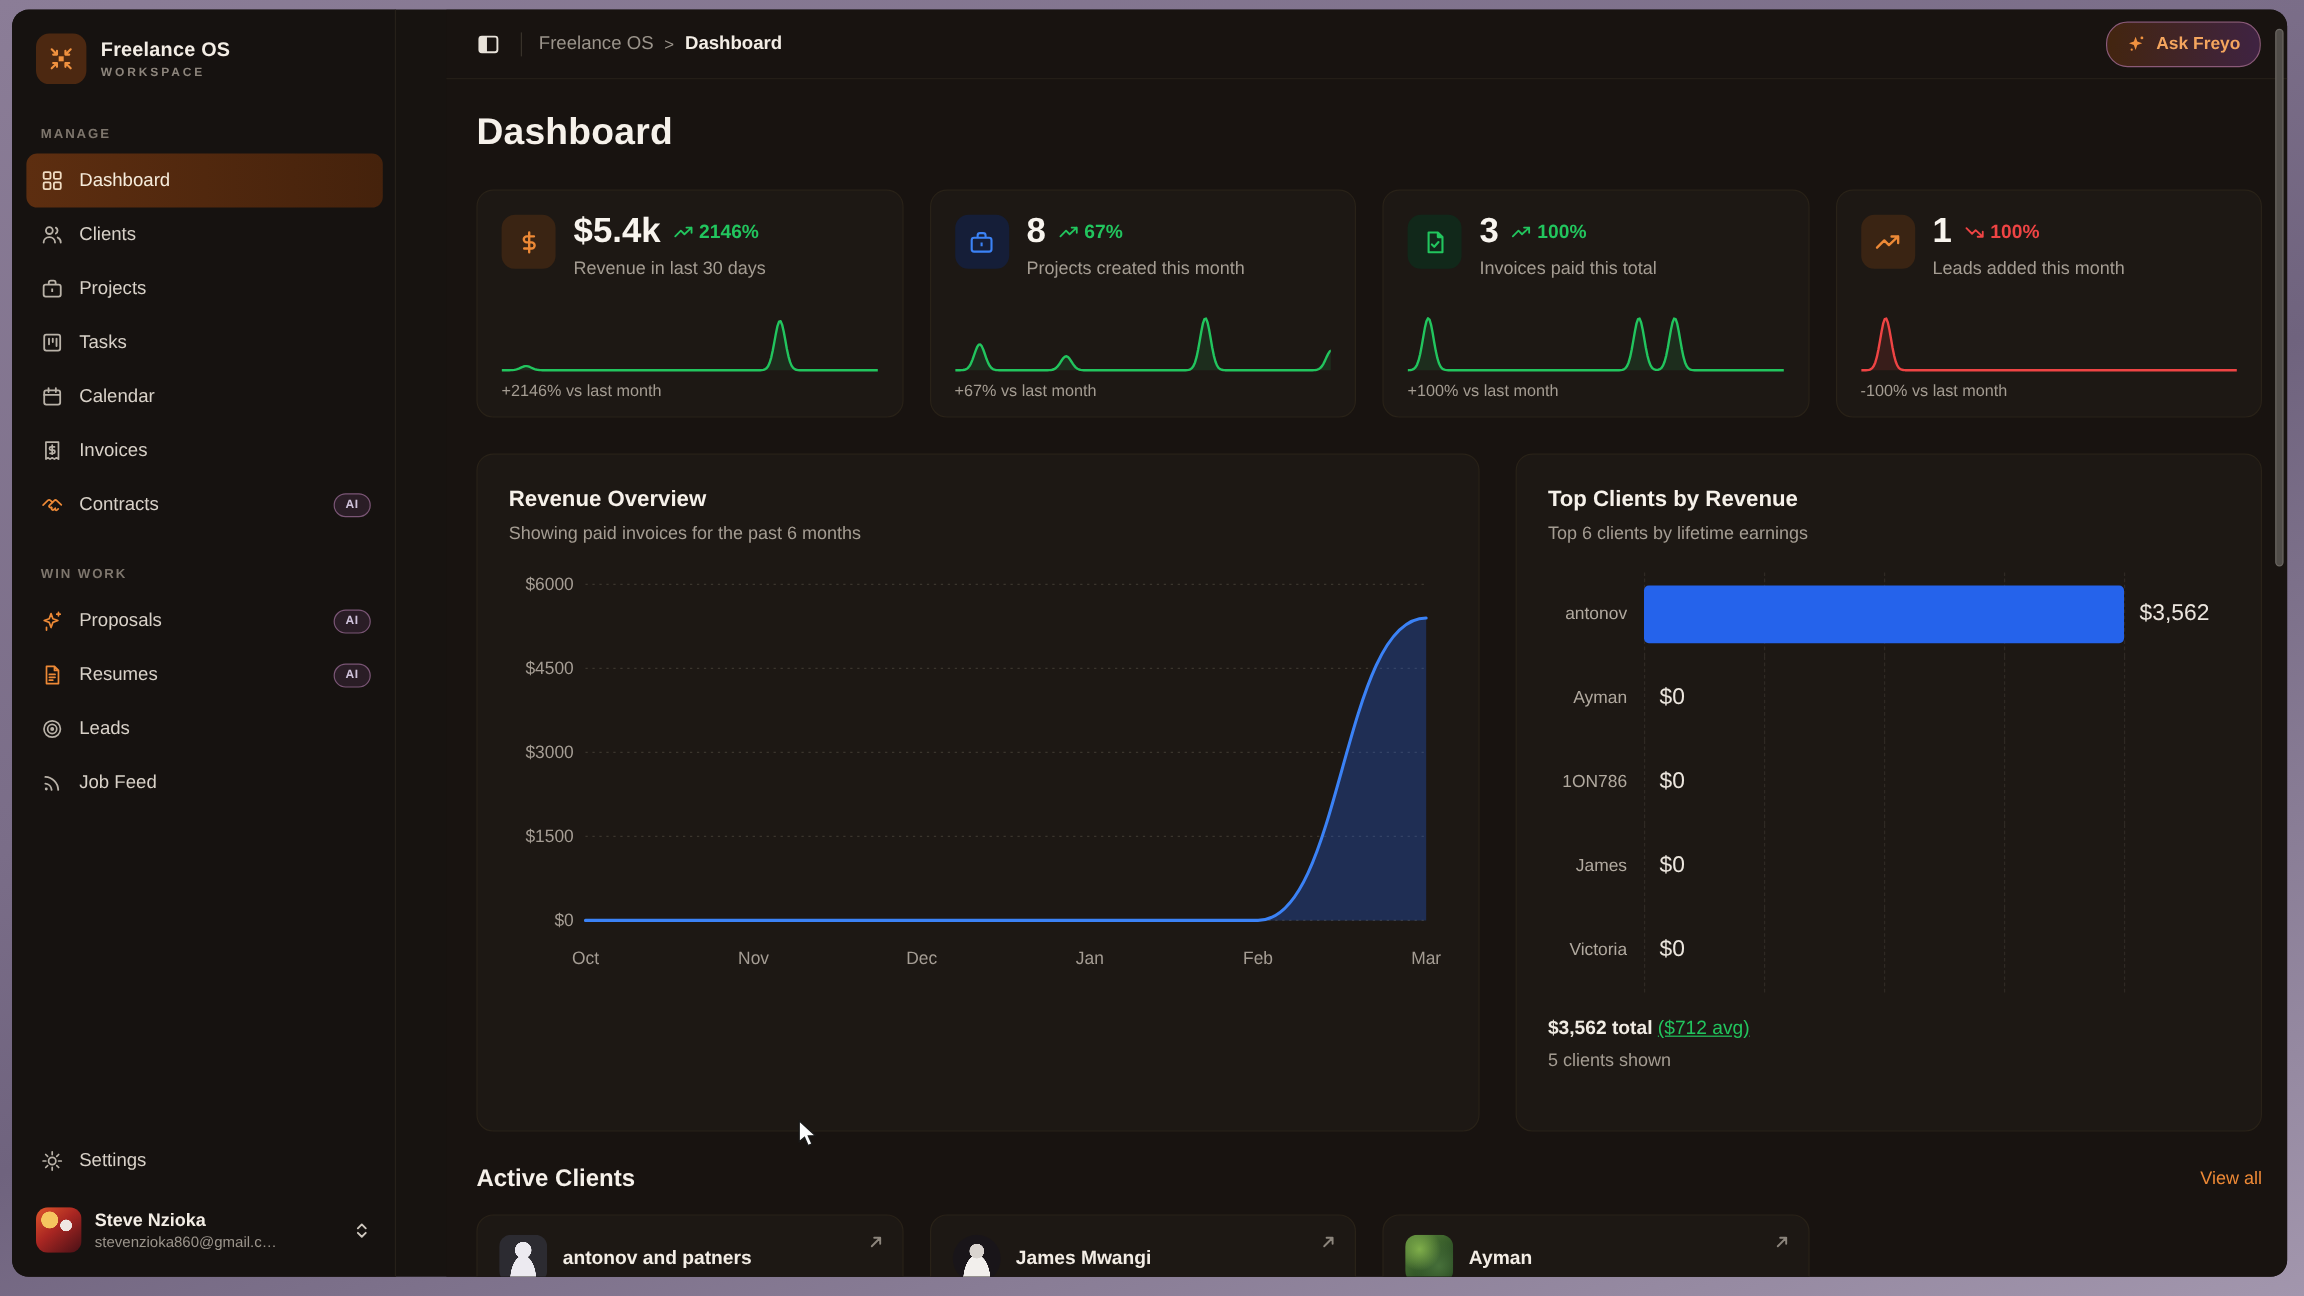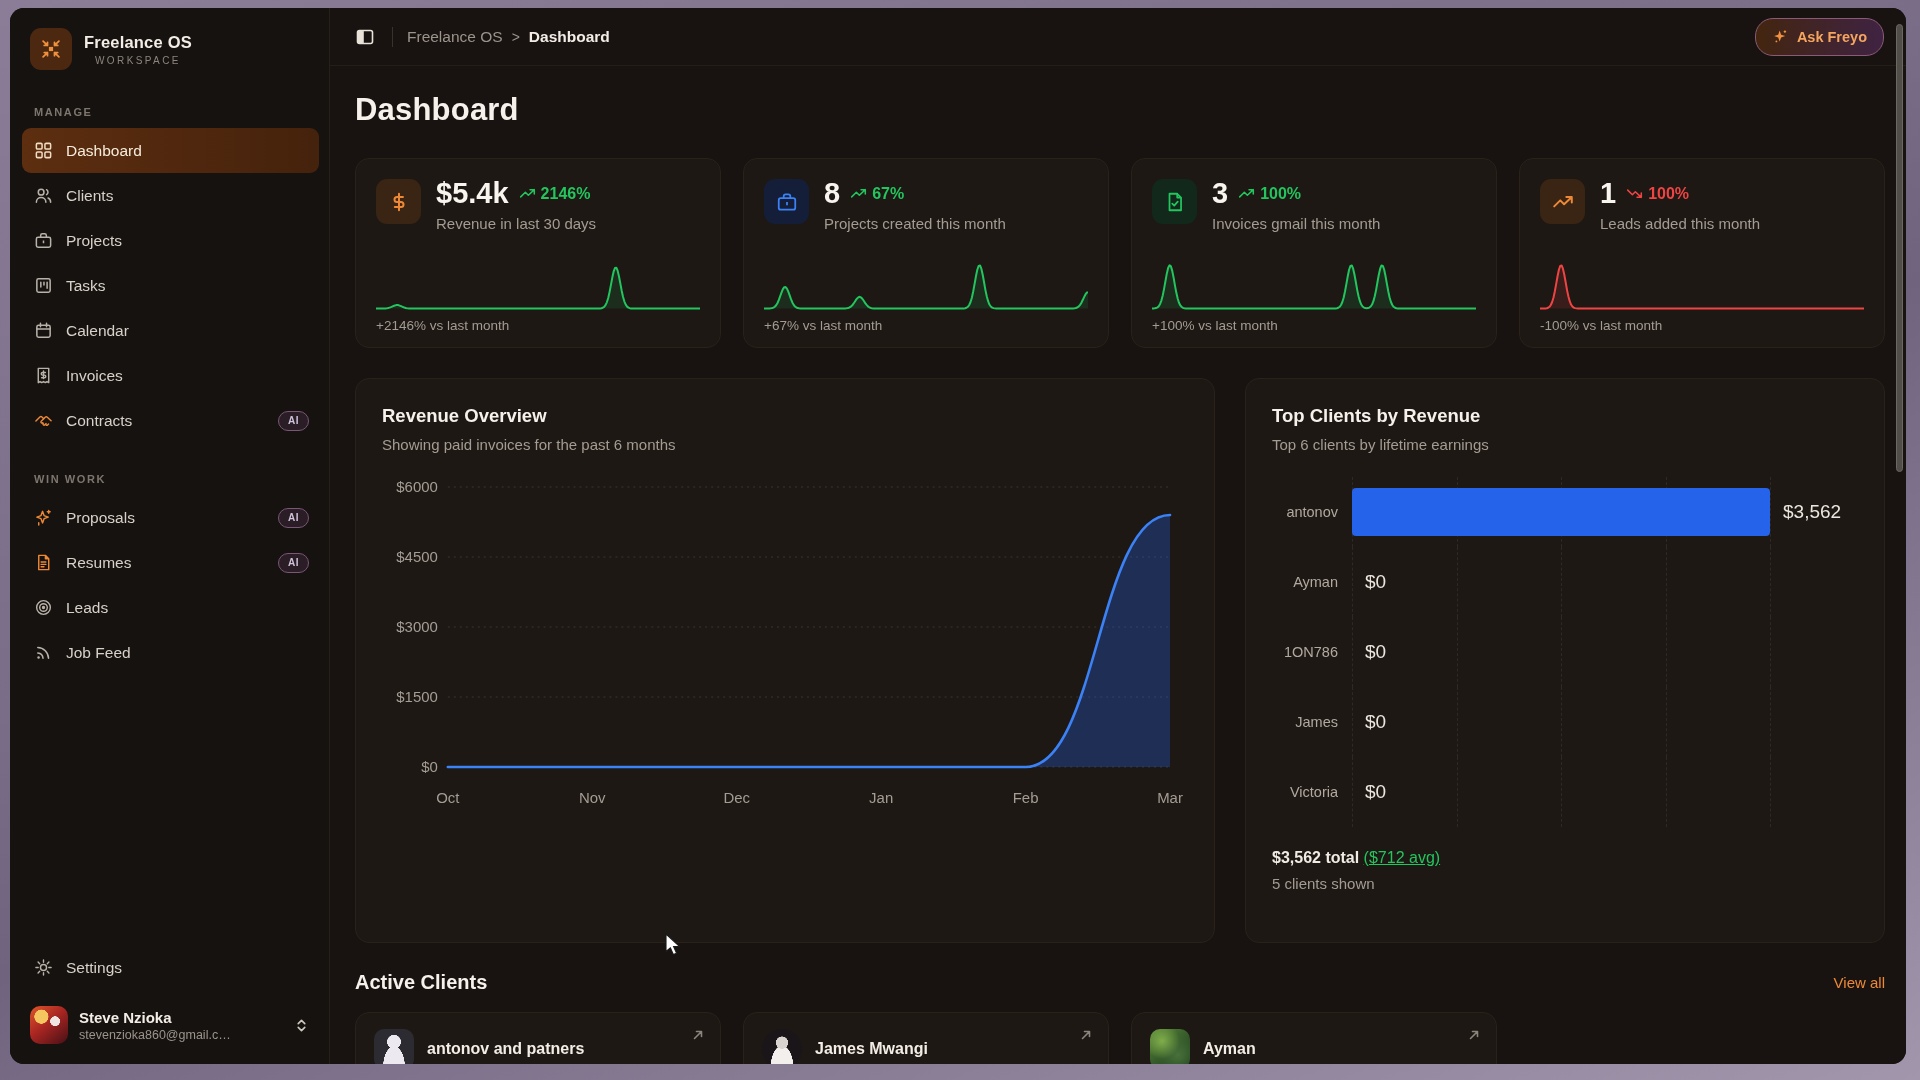--- a/index.html
+++ b/index.html
@@ -5,30 +5,30 @@
   * { margin:0; padding:0; box-sizing:border-box; }
   html,body { width:1920px; height:1080px; overflow:hidden; }
   body {
     font-family:"Liberation Sans", sans-serif;
     background:linear-gradient(160deg,#8b7d97 0%,#7a6d88 40%,#6f637e 55%,#a296ad 100%);
     background-color:#83758f;
     position:relative;
   }
   
   .app { position:absolute; top:8px; left:10px; right:14px; bottom:16px;
-         background:#171310; border-radius:14px; overflow:hidden; display:flex; }
+         background:#171310; border-radius:14px; overflow:hidden; display:flex;gap:42px; }
   
   .sidebar { width:320px; min-width:320px; background:#161210; border-right:1px solid #262019;
              display:flex; flex-direction:column; padding:16px 0 14px; }
   .logo-row { display:flex; align-items:center; gap:12px; padding:4px 20px 6px; }
   .logo-tile { width:42px; height:42px; border-radius:11px; background:#4c2811;
                display:flex; align-items:center; justify-content:center; }
   .logo-tile svg { width:22px; height:22px; }
   .ws-name { font-size:16.5px; font-weight:bold; color:#f3ede5; letter-spacing:.2px; }
-  .ws-sub { font-size:10px; font-weight:normal; color:#8d857c; letter-spacing:2.4px; margin-top:3px;text-align:center; }
+  .ws-sub { font-size:10px; font-weight:bold; color:#8d857c; letter-spacing:2.4px; margin-top:3px; }
   .section-label { font-size:11px; font-weight:bold; color:#7e766d; letter-spacing:1.6px;
                    padding:0 24px; margin-top:30px; margin-bottom:10px; }
   .nav { list-style:none; }
   .nav-item { position:relative; display:flex; align-items:center; gap:13px; height:45px;
               margin:0 10px 0 12px; padding:0 12px; border-radius:9px; color:#d8d1c8;
               font-size:15.5px; cursor:pointer; }
   .nav-item .nav-ic { width:19px; height:19px; color:#b9b2a8; display:flex; }
   .nav-item.active { background:linear-gradient(90deg,#5d2e10 0%,#45220c 100%); color:#f6ecdb; }
   .nav-item.active .nav-ic { color:#f0dcc2; }
   .nav-item.accent .nav-ic { color:#ed8936; }
@@ -398,21 +398,21 @@
             <div>
               <div class="stat-val-row">
                 <span class="stat-val">3</span>
                 <span class="stat-delta up">
                   <svg viewBox="0 0 20 20" fill="none" stroke="currentColor" stroke-width="1.8" stroke-linecap="round" stroke-linejoin="round">
                       <path d="M2 14 7.5 8.5l3.5 3.5L18 5.5 M13 5.5h5v5"></path>
                     </svg>
                   <span>100%</span>
                 </span>
               </div>
-              <div class="stat-label">Invoices gmail this month</div>
+              <div class="stat-label">Invoices paid this total</div>
             </div>
           </div>
           <div class="spark-wrap">
               <svg class="spark-svg" viewBox="0 0 100 30" preserveAspectRatio="none">
                 <path d="M0.00,27.99 L0.42,27.96 L0.83,27.89 L1.25,27.73 L1.67,27.37 L2.08,26.65 L2.50,25.37 L2.92,23.29 L3.33,20.27 L3.75,16.37 L4.17,11.97 L4.58,7.74 L5.00,4.51 L5.42,3.04 L5.83,3.68 L6.25,6.28 L6.67,10.21 L7.08,14.64 L7.50,18.80 L7.92,22.19 L8.33,24.64 L8.75,26.22 L9.17,27.13 L9.58,27.61 L10.00,27.84 L10.42,27.94 L10.83,27.98 L11.25,27.99 L11.67,28.00 L12.08,28.00 L12.50,28.00 L12.92,28.00 L13.33,28.00 L13.75,28.00 L14.17,28.00 L14.58,28.00 L15.00,28.00 L15.42,28.00 L15.83,28.00 L16.25,28.00 L16.67,28.00 L17.08,28.00 L17.50,28.00 L17.92,28.00 L18.33,28.00 L18.75,28.00 L19.17,28.00 L19.58,28.00 L20.00,28.00 L20.42,28.00 L20.83,28.00 L21.25,28.00 L21.67,28.00 L22.08,28.00 L22.50,28.00 L22.92,28.00 L23.33,28.00 L23.75,28.00 L24.17,28.00 L24.58,28.00 L25.00,28.00 L25.42,28.00 L25.83,28.00 L26.25,28.00 L26.67,28.00 L27.08,28.00 L27.50,28.00 L27.92,28.00 L28.33,28.00 L28.75,28.00 L29.17,28.00 L29.58,28.00 L30.00,28.00 L30.42,28.00 L30.83,28.00 L31.25,28.00 L31.67,28.00 L32.08,28.00 L32.50,28.00 L32.92,28.00 L33.33,28.00 L33.75,28.00 L34.17,28.00 L34.58,28.00 L35.00,28.00 L35.42,28.00 L35.83,28.00 L36.25,28.00 L36.67,28.00 L37.08,28.00 L37.50,28.00 L37.92,28.00 L38.33,28.00 L38.75,28.00 L39.17,28.00 L39.58,28.00 L40.00,28.00 L40.42,28.00 L40.83,28.00 L41.25,28.00 L41.67,28.00 L42.08,28.00 L42.50,28.00 L42.92,28.00 L43.33,28.00 L43.75,28.00 L44.17,28.00 L44.58,28.00 L45.00,28.00 L45.42,28.00 L45.83,28.00 L46.25,28.00 L46.67,28.00 L47.08,28.00 L47.50,28.00 L47.92,28.00 L48.33,28.00 L48.75,28.00 L49.17,28.00 L49.58,28.00 L50.00,28.00 L50.42,28.00 L50.83,28.00 L51.25,28.00 L51.67,28.00 L52.08,28.00 L52.50,28.00 L52.92,28.00 L53.33,28.00 L53.75,28.00 L54.17,28.00 L54.58,28.00 L55.00,28.00 L55.42,28.00 L55.83,27.99 L56.25,27.97 L56.67,27.93 L57.08,27.81 L57.50,27.54 L57.92,26.99 L58.33,25.96 L58.75,24.23 L59.17,21.59 L59.58,18.02 L60.00,13.76 L60.42,9.36 L60.83,5.63 L61.25,3.39 L61.67,3.17 L62.08,5.04 L62.50,8.53 L62.92,12.86 L63.33,17.21 L63.75,20.95 L64.17,23.77 L64.58,25.68 L65.00,26.83 L65.42,27.45 L65.83,27.74 L66.25,27.82 L66.67,27.74 L67.08,27.45 L67.50,26.83 L67.92,25.68 L68.33,23.77 L68.75,20.95 L69.17,17.21 L69.58,12.86 L70.00,8.53 L70.42,5.04 L70.83,3.17 L71.25,3.39 L71.67,5.63 L72.08,9.36 L72.50,13.76 L72.92,18.02 L73.33,21.59 L73.75,24.23 L74.17,25.96 L74.58,26.99 L75.00,27.54 L75.42,27.81 L75.83,27.93 L76.25,27.97 L76.67,27.99 L77.08,28.00 L77.50,28.00 L77.92,28.00 L78.33,28.00 L78.75,28.00 L79.17,28.00 L79.58,28.00 L80.00,28.00 L80.42,28.00 L80.83,28.00 L81.25,28.00 L81.67,28.00 L82.08,28.00 L82.50,28.00 L82.92,28.00 L83.33,28.00 L83.75,28.00 L84.17,28.00 L84.58,28.00 L85.00,28.00 L85.42,28.00 L85.83,28.00 L86.25,28.00 L86.67,28.00 L87.08,28.00 L87.50,28.00 L87.92,28.00 L88.33,28.00 L88.75,28.00 L89.17,28.00 L89.58,28.00 L90.00,28.00 L90.42,28.00 L90.83,28.00 L91.25,28.00 L91.67,28.00 L92.08,28.00 L92.50,28.00 L92.92,28.00 L93.33,28.00 L93.75,28.00 L94.17,28.00 L94.58,28.00 L95.00,28.00 L95.42,28.00 L95.83,28.00 L96.25,28.00 L96.67,28.00 L97.08,28.00 L97.50,28.00 L97.92,28.00 L98.33,28.00 L98.75,28.00 L99.17,28.00 L99.58,28.00 L100.00,28.00 L100,28 L0,28 Z" fill="#22c55e" fill-opacity="0.13" stroke="none"></path>
                 <path d="M0.00,27.99 L0.42,27.96 L0.83,27.89 L1.25,27.73 L1.67,27.37 L2.08,26.65 L2.50,25.37 L2.92,23.29 L3.33,20.27 L3.75,16.37 L4.17,11.97 L4.58,7.74 L5.00,4.51 L5.42,3.04 L5.83,3.68 L6.25,6.28 L6.67,10.21 L7.08,14.64 L7.50,18.80 L7.92,22.19 L8.33,24.64 L8.75,26.22 L9.17,27.13 L9.58,27.61 L10.00,27.84 L10.42,27.94 L10.83,27.98 L11.25,27.99 L11.67,28.00 L12.08,28.00 L12.50,28.00 L12.92,28.00 L13.33,28.00 L13.75,28.00 L14.17,28.00 L14.58,28.00 L15.00,28.00 L15.42,28.00 L15.83,28.00 L16.25,28.00 L16.67,28.00 L17.08,28.00 L17.50,28.00 L17.92,28.00 L18.33,28.00 L18.75,28.00 L19.17,28.00 L19.58,28.00 L20.00,28.00 L20.42,28.00 L20.83,28.00 L21.25,28.00 L21.67,28.00 L22.08,28.00 L22.50,28.00 L22.92,28.00 L23.33,28.00 L23.75,28.00 L24.17,28.00 L24.58,28.00 L25.00,28.00 L25.42,28.00 L25.83,28.00 L26.25,28.00 L26.67,28.00 L27.08,28.00 L27.50,28.00 L27.92,28.00 L28.33,28.00 L28.75,28.00 L29.17,28.00 L29.58,28.00 L30.00,28.00 L30.42,28.00 L30.83,28.00 L31.25,28.00 L31.67,28.00 L32.08,28.00 L32.50,28.00 L32.92,28.00 L33.33,28.00 L33.75,28.00 L34.17,28.00 L34.58,28.00 L35.00,28.00 L35.42,28.00 L35.83,28.00 L36.25,28.00 L36.67,28.00 L37.08,28.00 L37.50,28.00 L37.92,28.00 L38.33,28.00 L38.75,28.00 L39.17,28.00 L39.58,28.00 L40.00,28.00 L40.42,28.00 L40.83,28.00 L41.25,28.00 L41.67,28.00 L42.08,28.00 L42.50,28.00 L42.92,28.00 L43.33,28.00 L43.75,28.00 L44.17,28.00 L44.58,28.00 L45.00,28.00 L45.42,28.00 L45.83,28.00 L46.25,28.00 L46.67,28.00 L47.08,28.00 L47.50,28.00 L47.92,28.00 L48.33,28.00 L48.75,28.00 L49.17,28.00 L49.58,28.00 L50.00,28.00 L50.42,28.00 L50.83,28.00 L51.25,28.00 L51.67,28.00 L52.08,28.00 L52.50,28.00 L52.92,28.00 L53.33,28.00 L53.75,28.00 L54.17,28.00 L54.58,28.00 L55.00,28.00 L55.42,28.00 L55.83,27.99 L56.25,27.97 L56.67,27.93 L57.08,27.81 L57.50,27.54 L57.92,26.99 L58.33,25.96 L58.75,24.23 L59.17,21.59 L59.58,18.02 L60.00,13.76 L60.42,9.36 L60.83,5.63 L61.25,3.39 L61.67,3.17 L62.08,5.04 L62.50,8.53 L62.92,12.86 L63.33,17.21 L63.75,20.95 L64.17,23.77 L64.58,25.68 L65.00,26.83 L65.42,27.45 L65.83,27.74 L66.25,27.82 L66.67,27.74 L67.08,27.45 L67.50,26.83 L67.92,25.68 L68.33,23.77 L68.75,20.95 L69.17,17.21 L69.58,12.86 L70.00,8.53 L70.42,5.04 L70.83,3.17 L71.25,3.39 L71.67,5.63 L72.08,9.36 L72.50,13.76 L72.92,18.02 L73.33,21.59 L73.75,24.23 L74.17,25.96 L74.58,26.99 L75.00,27.54 L75.42,27.81 L75.83,27.93 L76.25,27.97 L76.67,27.99 L77.08,28.00 L77.50,28.00 L77.92,28.00 L78.33,28.00 L78.75,28.00 L79.17,28.00 L79.58,28.00 L80.00,28.00 L80.42,28.00 L80.83,28.00 L81.25,28.00 L81.67,28.00 L82.08,28.00 L82.50,28.00 L82.92,28.00 L83.33,28.00 L83.75,28.00 L84.17,28.00 L84.58,28.00 L85.00,28.00 L85.42,28.00 L85.83,28.00 L86.25,28.00 L86.67,28.00 L87.08,28.00 L87.50,28.00 L87.92,28.00 L88.33,28.00 L88.75,28.00 L89.17,28.00 L89.58,28.00 L90.00,28.00 L90.42,28.00 L90.83,28.00 L91.25,28.00 L91.67,28.00 L92.08,28.00 L92.50,28.00 L92.92,28.00 L93.33,28.00 L93.75,28.00 L94.17,28.00 L94.58,28.00 L95.00,28.00 L95.42,28.00 L95.83,28.00 L96.25,28.00 L96.67,28.00 L97.08,28.00 L97.50,28.00 L97.92,28.00 L98.33,28.00 L98.75,28.00 L99.17,28.00 L99.58,28.00 L100.00,28.00" fill="none" stroke="#22c55e" stroke-width="2" vector-effect="non-scaling-stroke" stroke-linejoin="round"></path>
               </svg>
             </div>
           <div class="stat-foot">+100% vs last month</div>
         </div>

